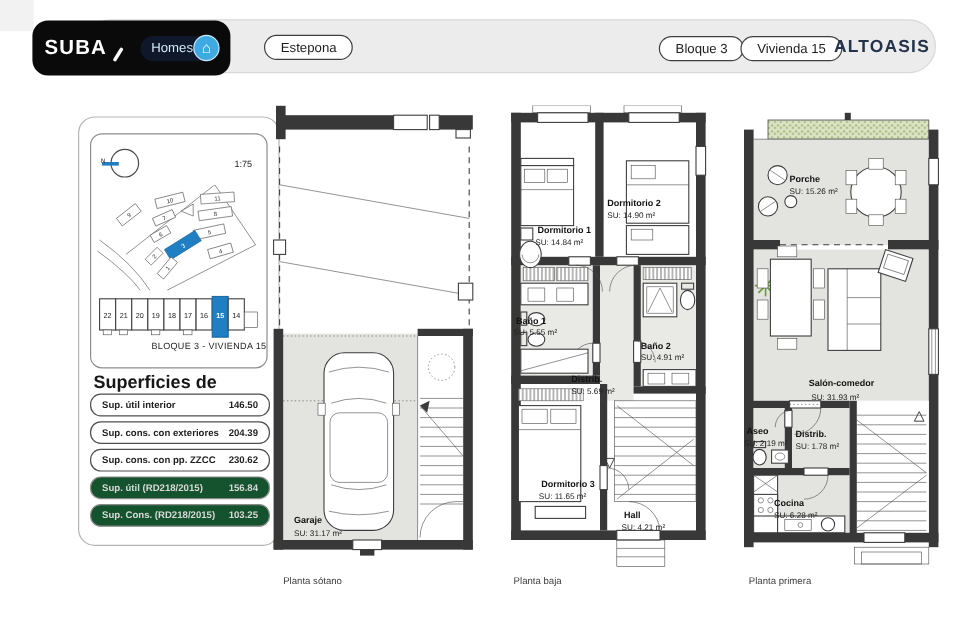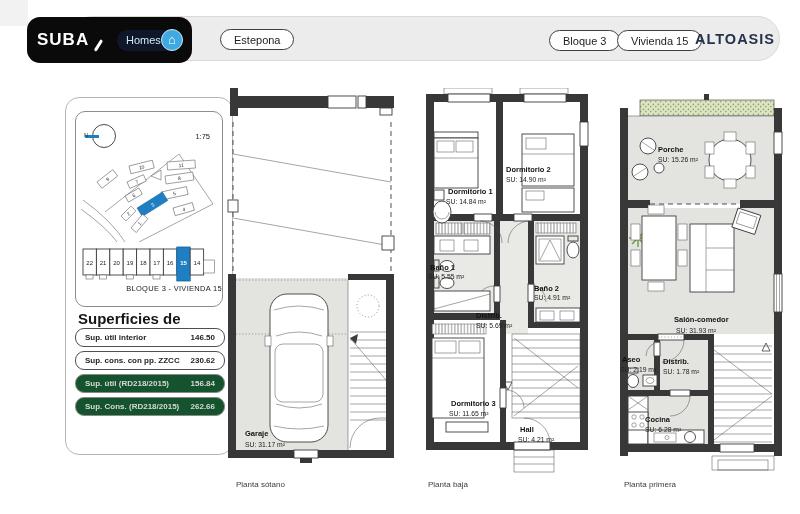--- a/index.html
+++ b/index.html
@@ -198,30 +198,34 @@
       <div class="block-title">BLOQUE 3 - VIVIENDA 15</div>
     </div>
 
     <div class="surfaces-title">Superficies de vivienda (m²):</div>
     <div class="surfaces">
       <div class="srow">
         <span>Sup. útil interior</span>
         <span>146.50</span>
       </div>
       <div class="srow">
+        <span>Sup. cons. con exteriores</span>
+        <span>204.39</span>
+      </div>
+      <div class="srow">
         <span>Sup. cons. con pp. ZZCC</span>
         <span>230.62</span>
       </div>
       <div class="srow gray">
         <span>Sup. útil (RD218/2015)</span>
         <span>156.84</span>
       </div>
       <div class="srow gray">
         <span>Sup. Cons. (RD218/2015)</span>
-        <span>262.66</span>
+        <span>103.25</span>
       </div>
     </div>
   </div>
 
   <svg class="plan-svg" style="left:222px;" width="178" height="390" viewBox="0 0 178 390">
 
     <rect class="w" x="8" y="0" width="8" height="28"></rect>
     <rect class="w" x="8" y="8" width="98" height="12"></rect>
     <rect class="sw" x="106" y="8" width="28" height="12"></rect>
     <rect class="sw" x="136" y="8" width="8" height="12"></rect>

